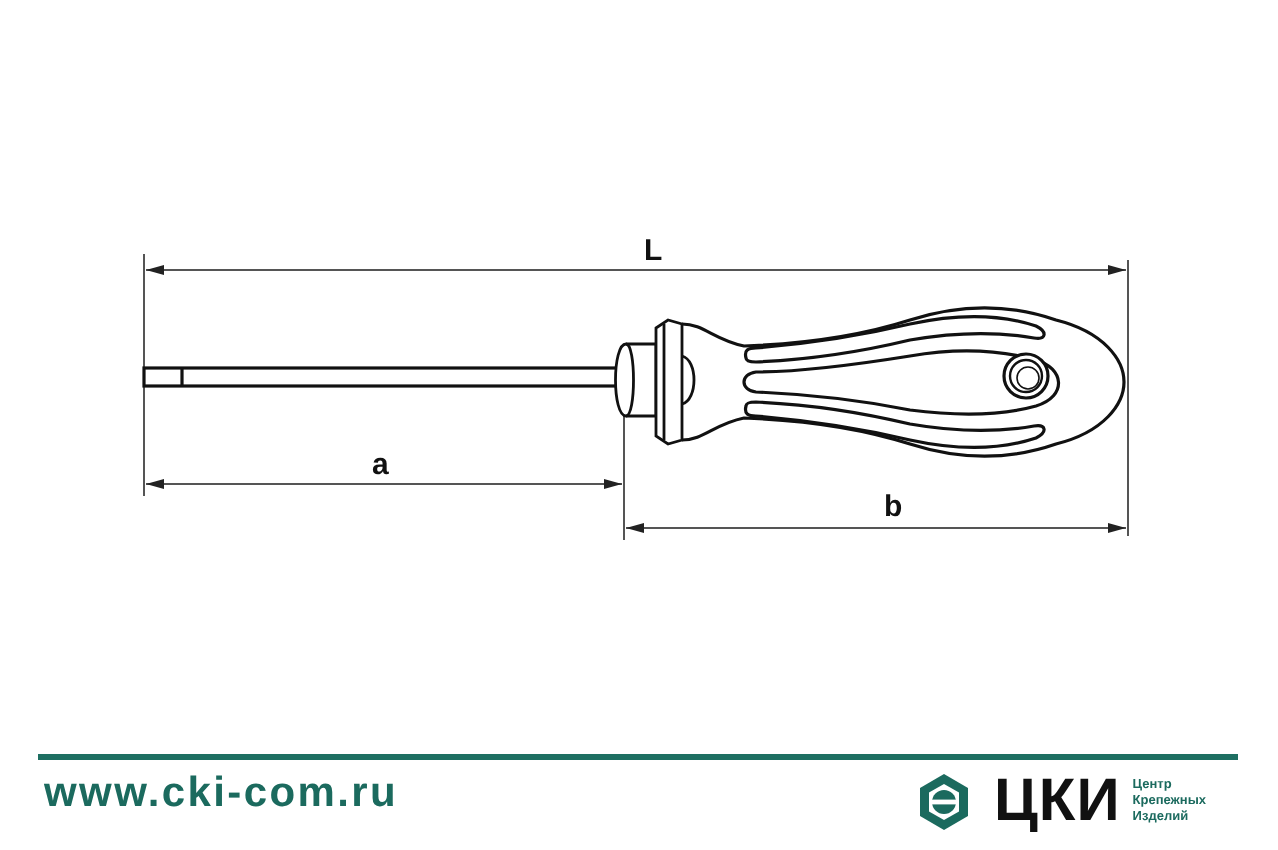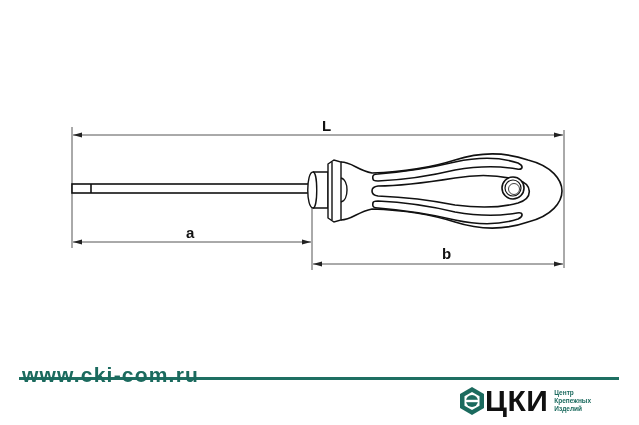--- a/index.html
+++ b/index.html
@@ -1,23 +1,23 @@
 <!DOCTYPE html>
 <html><head>
 <meta charset="utf-8">
 <style>
   html, body { margin: 0; padding: 0; background: #ffffff; }
   body { width: 639px; height: 425px; position: relative; overflow: hidden; font-family: "Liberation Sans", sans-serif; }
   .drawing { position: absolute; left: 0; top: 0; width: 639px; height: 300px; }
   .dim-label { position: absolute; font-family: "Liberation Sans", sans-serif; font-weight: bold; font-size: 15px; color: #111; line-height: 1; }
   .footer-bar { position: absolute; left: 19px; top: 377px; width: 600px; height: 3px; background: #1e6f62; }
-  .site-url { position: absolute; left: 22px; top: 364px; font-family: "Liberation Sans", sans-serif; font-weight: bold; font-size: 21px; letter-spacing: 1.2px; color: #1b6a5e; line-height: 1; }
+  .site-url { position: absolute; left: 22px; top: 386px; font-family: "Liberation Sans", sans-serif; font-weight: bold; font-size: 21px; letter-spacing: 1.2px; color: #1b6a5e; line-height: 1; }
   .brand { position: absolute; left: 459px; top: 385px; height: 32px; display: flex; align-items: center; }
   .brand-icon { width: 26px; height: 30px; display: block; }
-  .brand-name { font-family: "Liberation Sans", sans-serif; font-weight: bold; font-size: 30px; color: #111; letter-spacing: 0.5px; line-height: 1; }
+  .brand-name { margin-left: 12px; font-family: "Liberation Sans", sans-serif; font-weight: bold; font-size: 30px; color: #111; letter-spacing: 0.5px; line-height: 1; }
   .brand-sub { margin-left: 6px; display: flex; flex-direction: column; font-family: "Liberation Sans", sans-serif; font-weight: bold; font-size: 6.5px; line-height: 8px; color: #1b6a5e; }
 </style>
 </head>
 <body>
 
 <svg class="drawing" viewBox="0 0 639 300" width="639" height="300">
   <defs>
     <marker id="arrowL" markerWidth="10" markerHeight="6" refX="0" refY="3" orient="auto">
       <path d="M9,0.5 L0,3 L9,5.5 Z" fill="#222"></path>
     </marker>

